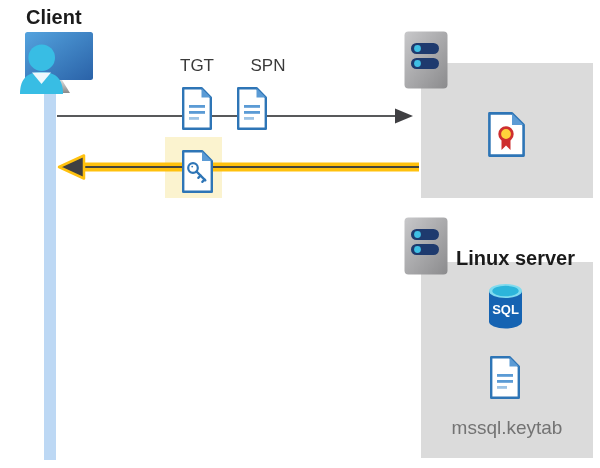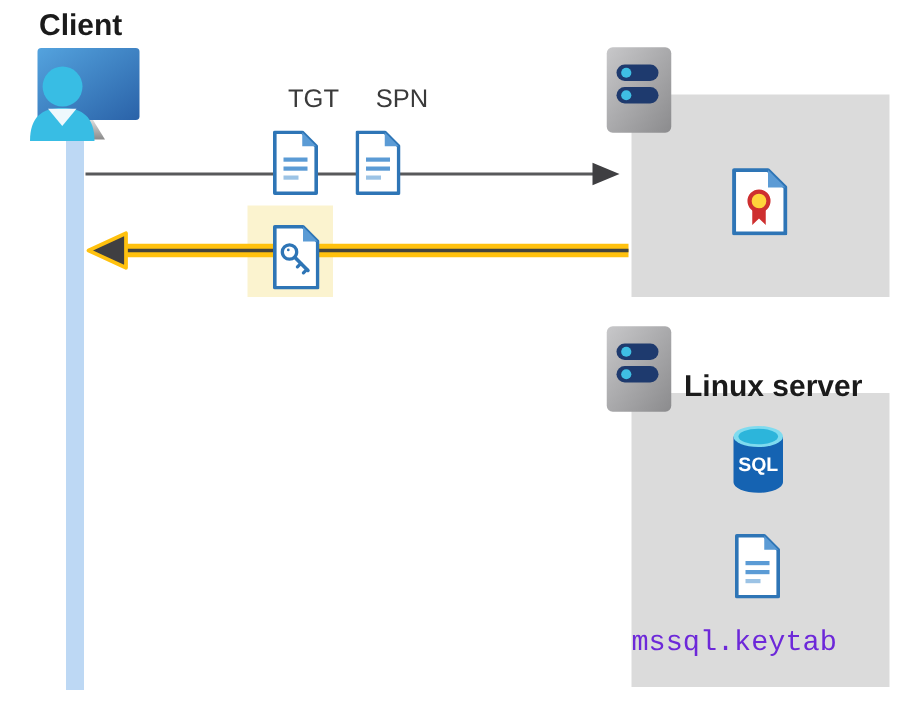--- a/index.html
+++ b/index.html
@@ -8,21 +8,21 @@
     font-family:"Liberation Sans",sans-serif;overflow:hidden;padding-left:24px;
   }
   .abs{position:absolute;}
   .node-title{font-weight:bold;font-size:20px;color:#1b1b1b;line-height:1.22;z-index:3;}
   .msg-label{font-size:17px;color:#3a3a3a;text-align:center;z-index:3;}
   .panel{background:#dbdbdb;z-index:1;}
   .highlight{background:#fbf3cf;z-index:1;}
   .lifeline{background:#bdd8f4;z-index:1;}
   .icon{z-index:3;}
   .arrow-layer{left:0;top:0;z-index:2;pointer-events:none;}
-  .file-label{font-size:19px;color:#6d28d9;text-align:left;z-index:3;font-family:Liberation Mono, monospace;}
+  .file-label{font-size:19px;color:#737373;text-align:center;z-index:3;}
 </style>
 </head>
 <body>
 
 <div id="canvas">
 
   <div class="abs node-title" style="left:26px;top:5px;">Client</div>
 
   <div class="abs lifeline" style="left:44px;top:90px;width:12px;height:370px;"></div>
 
@@ -59,21 +59,21 @@
       <rect x="19" y="6" width="68" height="48" rx="2.5" fill="url(#gMon)"></rect>
       <polygon points="46,54 56,54 64,67 38,67" fill="url(#gStand)"></polygon>
     </g>
     <g>
       <path d="M14,68 C14,52 22,46 35.5,46 C49,46 57,52 57,68 Z" fill="#38bde4"></path>
       <polygon points="26,46.5 35.5,58 45,46.5" fill="#eef8fd"></polygon>
       <circle cx="35.7" cy="31.7" r="13.3" fill="#38bde4"></circle>
     </g>
   </svg>
 
-  <div class="abs msg-label" style="left:188px;top:56px;width:42px;">TGT</div>
+  <div class="abs msg-label" style="left:176px;top:56px;width:42px;">TGT</div>
   <div class="abs msg-label" style="left:244px;top:56px;width:48px;">SPN</div>
 
   <svg class="abs icon" style="left:182px;top:87px;" width="30" height="43" viewBox="0 0 30 43">
     <path d="M1.2,1.2 H19.5 L28.8,10.5 V41.8 H1.2 Z" fill="#ffffff" stroke="#2e75b6" stroke-width="2.4" stroke-linejoin="round"></path>
     <polygon points="19.5,1.2 28.8,10.5 19.5,10.5" fill="#5b9bd5"></polygon>
     <rect x="7" y="18" width="16" height="2.8" fill="#5b9bd5"></rect>
     <rect x="7" y="24" width="16" height="2.8" fill="#5b9bd5"></rect>
     <rect x="7" y="30" width="10" height="2.8" fill="#9cc3e5"></rect>
   </svg>
 

